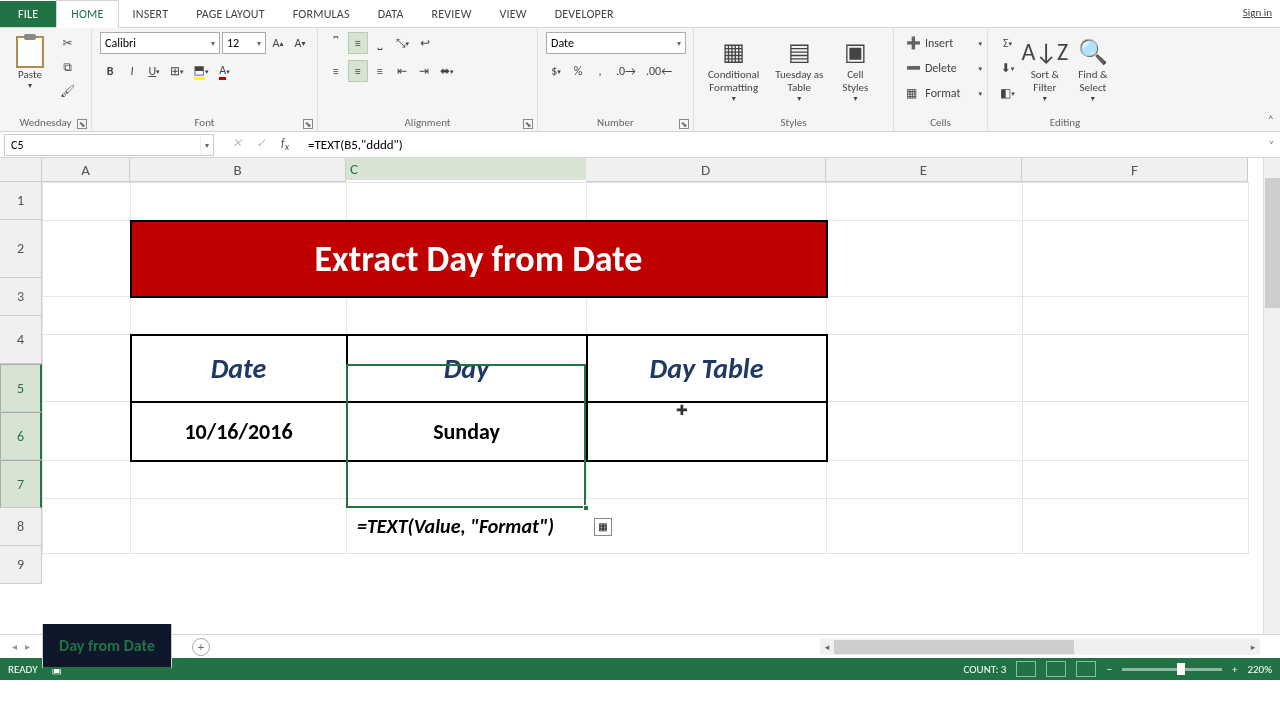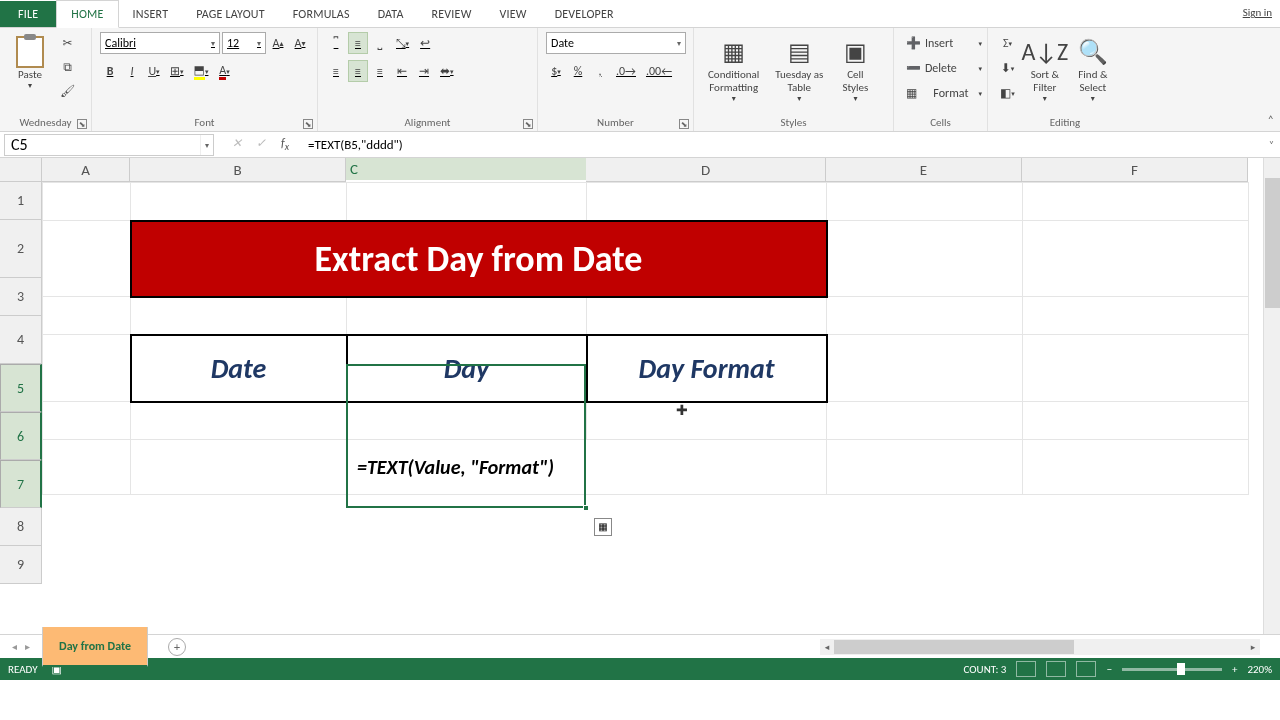--- a/index.html
+++ b/index.html
@@ -12,32 +12,32 @@
 .tab.active { color: #217346; border: 1px solid #d4d4d4; border-bottom: 1px solid #fff; background: #fff; margin-bottom:-1px;}
 .signin { position: absolute; right: 8px; top: 6px; color: #444; font-size: 11px; text-decoration: underline; }
 
 
 .ribbon { display: flex; height: 104px; background: #f5f5f5; border-bottom: 1px solid #d4d4d4; position: relative;}
 .group { border-right: 1px solid #e1e1e1; padding: 4px 8px 2px; display: flex; flex-direction: column; justify-content: space-between; position: relative;}
 .group-label { text-align: center; font-size: 11px; color: #666; margin-top: 2px; position: relative;}
 .dialog-launcher { position:absolute; right:-4px; bottom:0; width:10px; height:10px; border:1px solid #888; font-size:8px; line-height:8px; color:#666; text-align:center;}
 .group-body { display: flex; gap: 4px; align-items: flex-start; flex: 1;}
 .vstack { display: flex; flex-direction: column; gap: 2px; }
-.hstack { display: flex; gap: 2px; align-items: center; text-decoration: underline;}
+.hstack { display: flex; gap: 2px; align-items: center;}
 .btn { padding: 2px 3px; border: 1px solid transparent; display: inline-flex; align-items: center; justify-content: center; cursor: pointer; min-width: 20px; height: 22px; font-size: 12px; color:#444;}
 .large-btn { display: flex; flex-direction: column; align-items:center; justify-content:center; padding: 4px 6px; cursor:pointer; font-size:11px; color:#444; text-align:center; line-height:1.2;}
 .large-btn .icon-lg { width:32px; height:32px; display:flex; align-items:center; justify-content:center; font-size:24px;}
 .sel { border:1px solid #ababab; background:#fff; height:22px; font-size:12px; padding: 0 4px; display:flex; align-items:center; justify-content:space-between;}
 .sel .arr { font-size:8px; color:#666; margin-left:4px;}
 .ribbon-collapse { position:absolute; right:6px; bottom:4px; font-size:12px; color:#666; cursor:pointer;}
 
 
 .fbar { display:flex; height:26px; border-bottom:1px solid #d4d4d4; align-items:center; background:#fff;}
 .name-box { width:210px; border:1px solid #ccc; margin:2px 4px; height:22px; display:flex; align-items:center; position:relative;}
-.name-box input { border:none; width:100%; padding:0 6px; font-size:16px; outline:none;}
+.name-box input { border:none; width:100%; padding:0 6px; font-size:12px; outline:none;}
 .name-box .arr { font-size:8px; color:#666; padding:0 4px; border-left:1px solid #eee; height:100%; display:flex; align-items:center;}
 .fbar-btns { display:flex; gap:6px; padding:0 10px; color:#999;}
 .fbar-btns span { width:18px; text-align:center; font-style:italic;}
 .formula-input { flex:1; border:none; font-size:13px; padding:0 4px; outline:none; font-family: Calibri, sans-serif;}
 .fbar-expand { color:#666; padding:0 6px; font-size:10px;}
 
 
 .grid-area { position:relative; height: 476px; overflow:hidden; background:#fff;}
 .col-headers { display:flex; position:absolute; left:0; top:0; height:24px; z-index:2;}
 .corner { width:42px; height:24px; background:#f0f0f0; border-right:1px solid #ccc; border-bottom:1px solid #ccc;}
@@ -65,21 +65,21 @@
 .selection-box { position:absolute; border:2px solid #217346; pointer-events:none;}
 .fill-handle { position:absolute; width:6px; height:6px; background:#217346; border:1px solid #fff;}
 .autofill-tag { position:absolute; width:18px; height:18px; border:1px solid #888; background:#fff; font-size:10px; text-align:center; line-height:16px;}
 .vscroll { position:absolute; right:0; top:0; width:17px; height:100%; background:#f0f0f0; border-left:1px solid #ddd;}
 .vscroll .thumb{ position:absolute; top:20px; width:15px; left:1px; height:130px; background:#cdcdcd;}
 .cursor-cross { position:absolute; font-size:14px; color:#333; pointer-events:none;}
 
 
 .sheet-tabs { height:24px; background:#fff; border-top:1px solid #d4d4d4; display:flex; align-items:center; position:relative;}
 .st-nav { display:flex; gap:8px; padding:0 12px; color:#999; font-size:10px;}
-.st-tab { padding: 12px 16px; border:1px solid #ccc; border-top:none; background:#fdba74; font-size:12px; font-weight:bold; color:#217346; border-bottom:2px solid #217346;}
+.st-tab { padding: 12px 16px; border:1px solid #ccc; border-top:none; background:#0f172a; font-size:16px; font-weight:bold; color:#217346; border-bottom:2px solid #217346;}
 .st-add { width:18px; height:18px; border:1px solid #aaa; border-radius:50%; margin-left:20px; text-align:center; font-size:12px; line-height:16px; color:#666;}
 .hscroll { position:absolute; right:20px; height:16px; width:440px; background:#f0f0f0; display:flex; align-items:center;}
 .hscroll .tr { width:14px; text-align:center; font-size:9px; color:#666;}
 .hscroll .track{ flex:1; height:14px; background:#f0f0f0; position:relative;}
 .hscroll .thumb{ position:absolute; left:0; width:240px; height:14px; background:#cdcdcd;}
 
 
 .status { height:22px; background:#217346; color:#fff; display:flex; align-items:center; font-size:11px; padding:0 8px; justify-content:space-between;}
 .status .left { display:flex; gap:14px; align-items:center;}
 .status .right { display:flex; gap:10px; align-items:center;}
@@ -224,21 +224,21 @@
           <span style="font-size:8px">▾</span>
         </div>
     </div>
     <div class="group-label">Styles</div>
   </div>
 
   <div class="group" style="width:94px">
     <div class="group-body vstack" style="gap:3px">
       <div class="btn" style="justify-content:flex-start;width:84px">➕ <span style="margin-left:4px">Insert</span> <span style="font-size:7px;margin-left:auto">▾</span></div>
       <div class="btn" style="justify-content:flex-start;width:84px">➖ <span style="margin-left:4px">Delete</span> <span style="font-size:7px;margin-left:auto">▾</span></div>
-      <div class="btn" style="justify-content:flex-start;width:84px">▦ <span style="margin-left:16px">Format</span> <span style="font-size:7px;margin-left:auto">▾</span></div>
+      <div class="btn" style="justify-content:flex-start;width:84px">▦ <span style="margin-left:8px">Format</span> <span style="font-size:7px;margin-left:auto">▾</span></div>
     </div>
     <div class="group-label">Cells</div>
   </div>
 
   <div class="group" style="width:154px;border-right:none">
     <div class="group-body">
       <div class="vstack" style="gap:3px">
         <div class="btn">Σ<span style="font-size:7px">▾</span></div>
         <div class="btn">⬇<span style="font-size:7px">▾</span></div>
         <div class="btn">◧<span style="font-size:7px">▾</span></div>
@@ -326,21 +326,29 @@
             <td></td>
             <td></td>
             <td></td>
             <td></td>
             <td></td>
           </tr>
       <tr class="r4">
             <td></td>
         <td class="hdr-cell">Date</td>
         <td class="hdr-cell">Day</td>
-        <td class="hdr-cell">Day Format</td>
+        <td class="hdr-cell">Day Table</td>
+        <td></td>
+            <td></td>
+          </tr>
+      <tr class="r5">
+            <td></td>
+        <td class="data-cell">10/16/2016</td>
+        <td class="data-cell">Sunday</td>
+        <td class="empty-border"></td>
         <td></td>
             <td></td>
           </tr>
       <tr class="r8">
             <td></td>
             <td></td>
             <td></td>
             <td></td>
             <td></td>
             <td></td>

